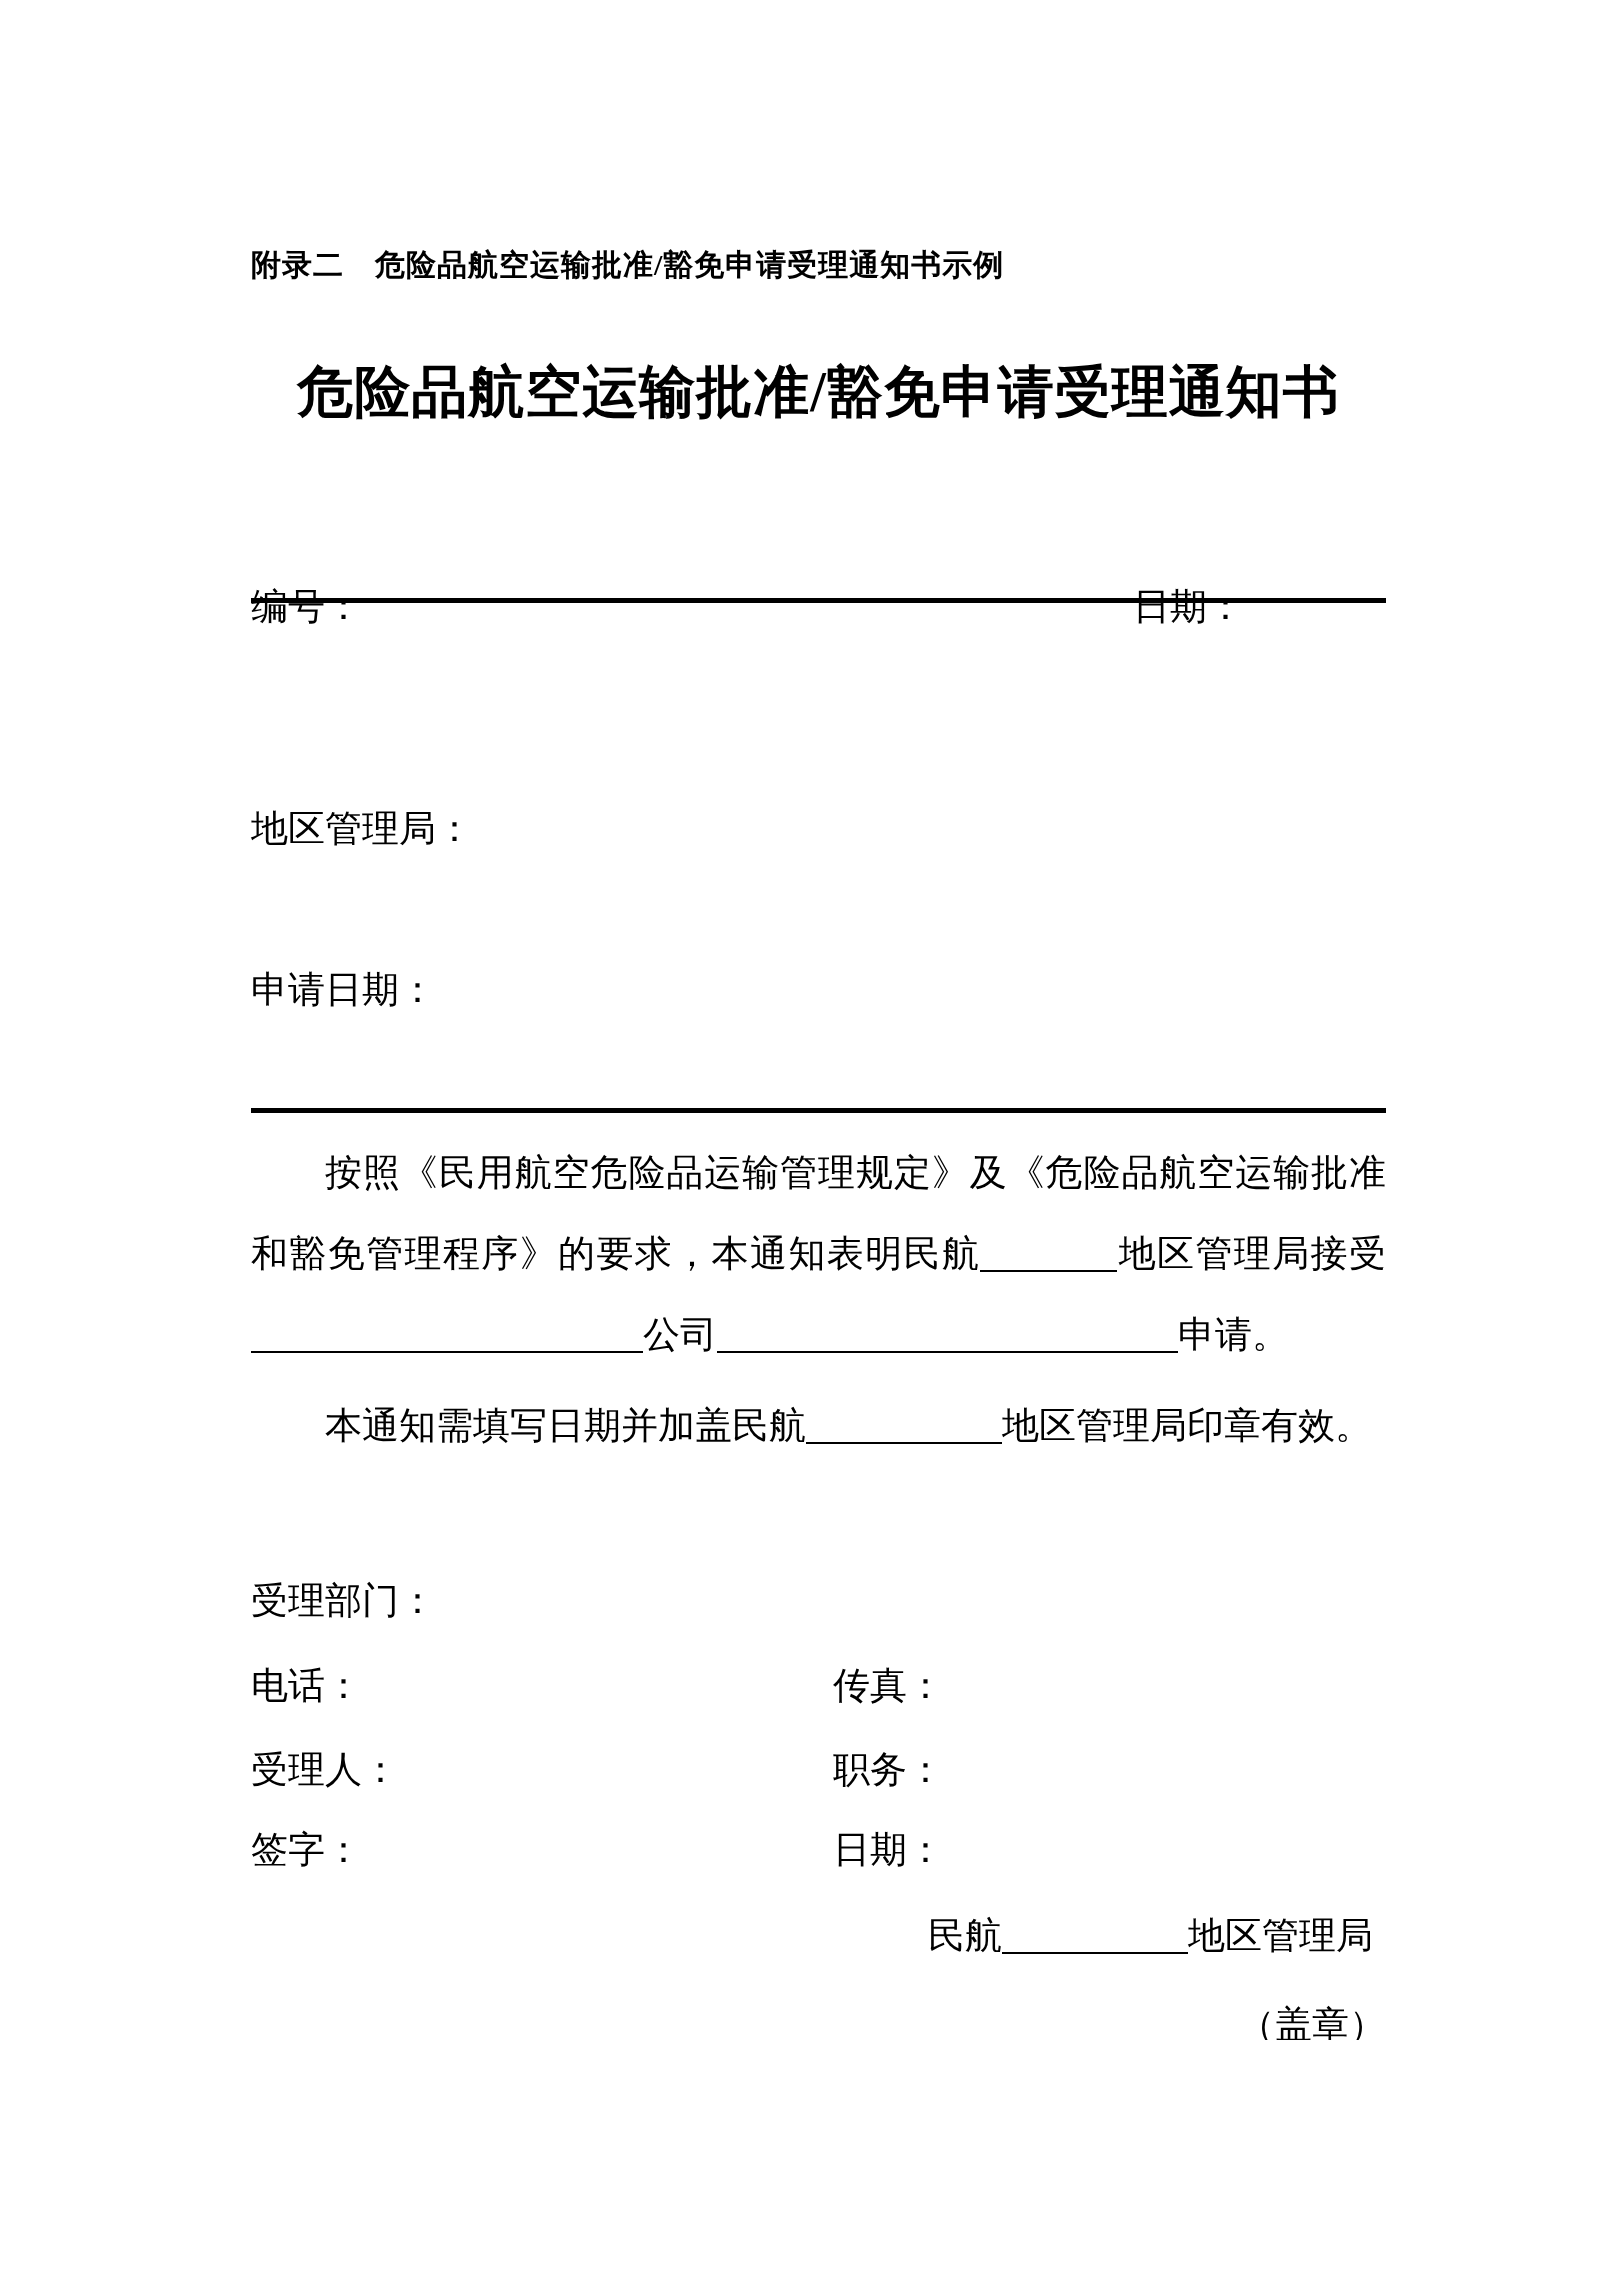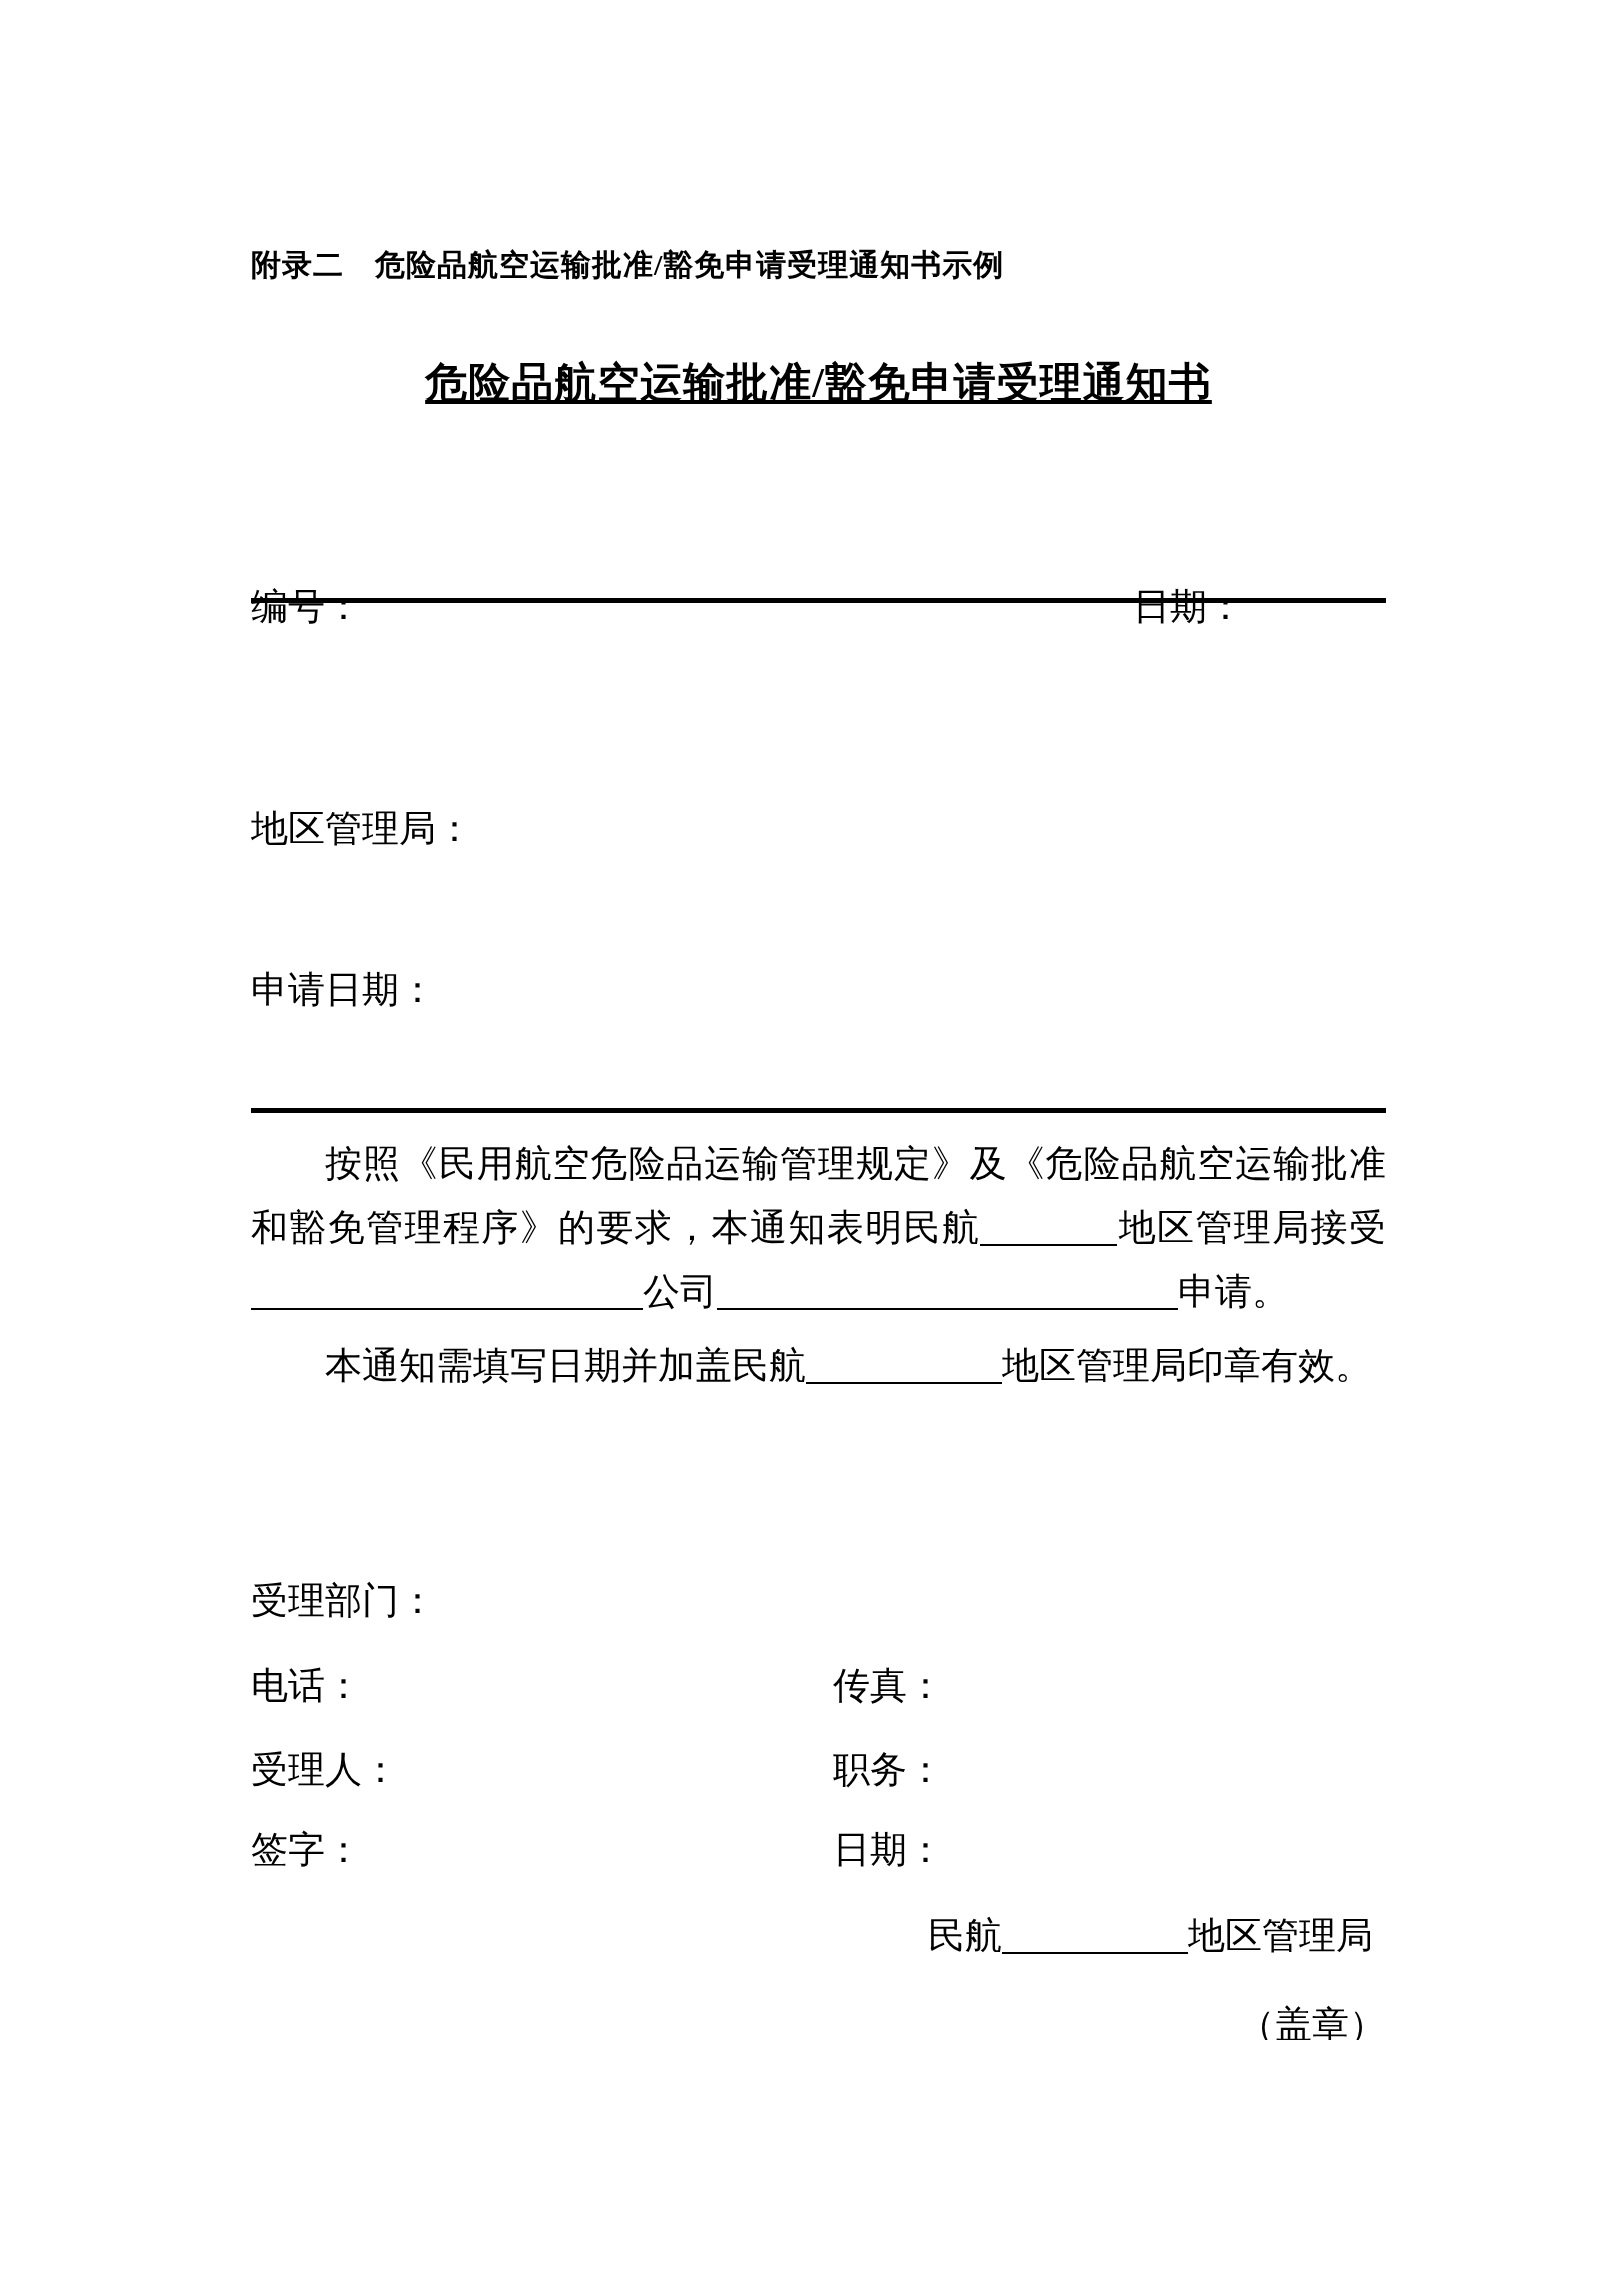--- a/index.html
+++ b/index.html
@@ -31,24 +31,23 @@
     font-size: 30px;
     font-weight: bold;
     letter-spacing: 1px;
     white-space: nowrap;
   }
   .doc-title {
     top: 355px;
     left: 0;
     width: 100%;
     text-align: center;
-    font-size: 42px;
+    font-size: 56px;
     font-weight: bold;
     letter-spacing: 1px;
-    text-decoration: underline;
   }
   .form-row {
     left: 0;
     width: 100%;
     font-size: 37px;
     white-space: nowrap;
   }
   .row-number-date { top: 534px; margin-top: 48px; }
   .col-right-wide { position: absolute; left: 882px; top: 0; }
   .col-right-mid  { position: absolute; left: 582px; top: 0; }
@@ -68,21 +67,21 @@
   .row-accepted-item     { top: 1045px; }
 
   .body-text {
     top: 1132px;
     left: 0;
     width: 100%;
   }
   .body-text p {
     margin: 0;
     font-size: 37px;
-    line-height: 64px;
+    line-height: 81px;
     text-align: justify;
     text-indent: 74px;
   }
   .body-text p + p { margin-top: 9.8px; }
 
   .blank {
     display: inline-block;
     height: 0;
     border-bottom: 2.9px solid #000000;
     vertical-align: -5.9px;

